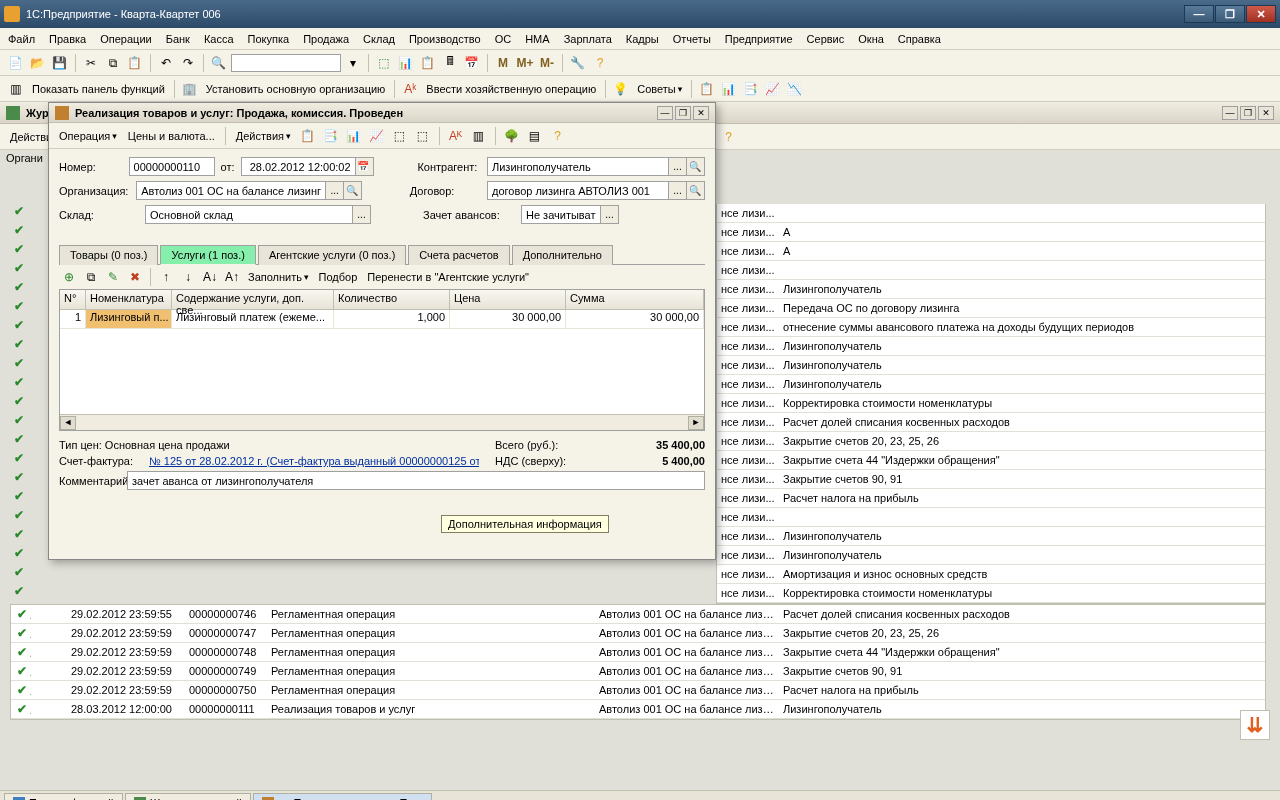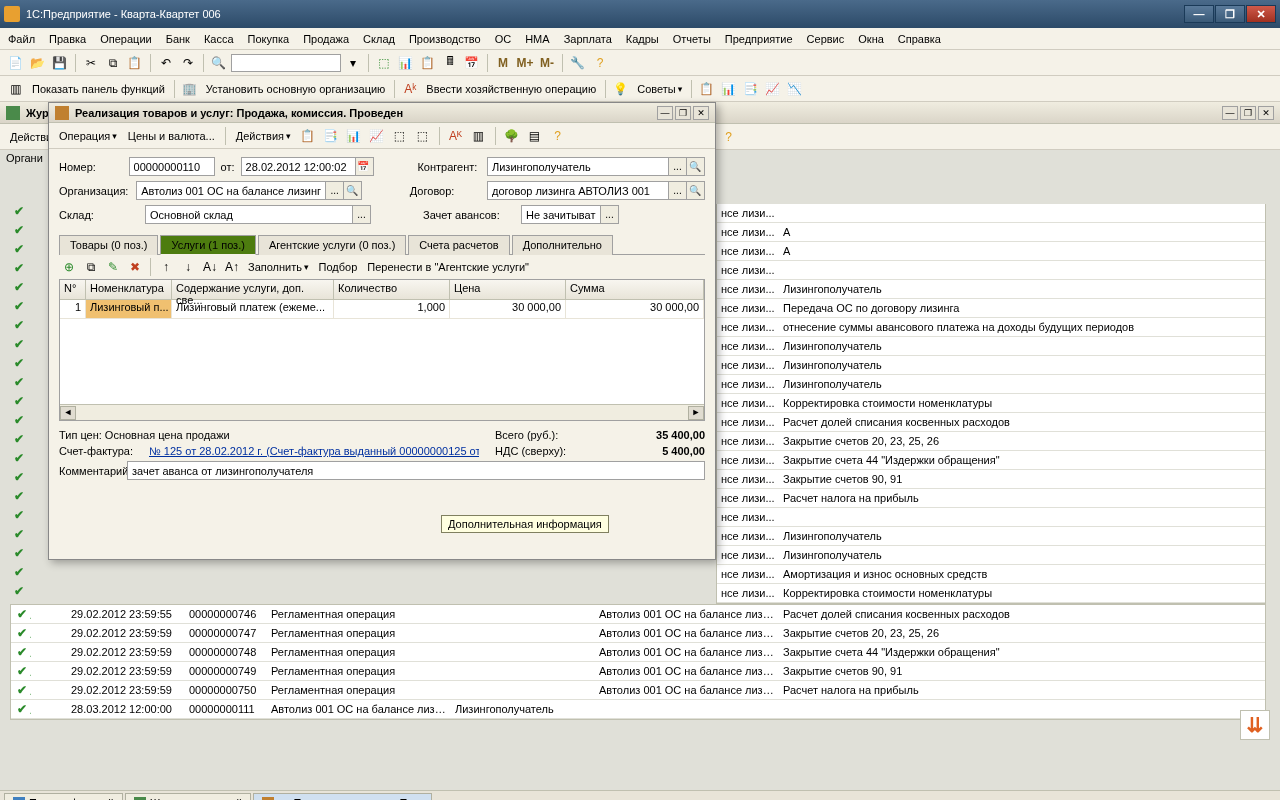--- a/index.html
+++ b/index.html
@@ -43,23 +43,23 @@
 .d-ctl { width:16px; height:14px; background:#e8e4d8; border:1px solid #a0a0a0; display:flex; align-items:center; justify-content:center; font-size:9px; cursor:pointer; }
 .dialog-toolbar { height:26px; background:#f5f2e8; display:flex; align-items:center; padding:0 6px; gap:3px; border-bottom:1px solid #d0ccc0; }
 .dialog-body { padding: 8px 10px; }
 .form-row { display:flex; align-items:center; margin-bottom:5px; gap:6px; }
 .form-label { width:80px; }
 .form-input { height:19px; border:1px solid #a0a0a0; background:#fff; padding:0 4px; font-size:11px; }
 .form-input-wrap { display:flex; }
 .input-btn { width:18px; height:19px; border:1px solid #a0a0a0; border-left:none; background:#f0ede0; display:flex; align-items:center; justify-content:center; font-size:10px; cursor:pointer; }
 
 
-.tab-strip { display:flex; border-bottom:1px solid #a0a0a0; margin-top:10px; }
+.tab-strip { display:flex; border-bottom:1px solid #a0a0a0; margin-top:20px; }
 .tab { padding:3px 10px; background:#e8e4d8; border:1px solid #a0a0a0; border-bottom:none; margin-right:2px; cursor:pointer; position:relative; top:1px; }
-.tab.active { background:#4d7c0f; border-bottom:1px solid #f5f2e8; }
+.tab.active { background:#86efac; border-bottom:1px solid #f5f2e8; }
 
 
 .grid-toolbar { height:24px; display:flex; align-items:center; gap:2px; padding:2px 0; }
 
 
 .inner-grid { border:1px solid #a0a0a0; background:#fff; height:142px; display:flex; flex-direction:column; }
 .ig-header { display:flex; height:20px; background:linear-gradient(#f8f6f0,#e8e4d8); border-bottom:1px solid #c0c0b0; }
 .ig-hcell { border-right:1px solid #c0c0b0; padding:2px 4px; font-size:11px; }
 .ig-row { display:flex; height:19px; border-bottom:1px solid #e8e4d8; }
 .ig-cell { padding:1px 4px; font-size:11px; border-right:1px solid #e8e4d8; overflow:hidden; white-space:nowrap; }
@@ -381,20 +381,21 @@
     <div class="jr-cell" style="width:82px">00000000750</div>
     <div class="jr-cell" style="width:328px">Регламентная операция</div>
     <div class="jr-cell" style="width:184px">Автолиз 001 ОС на балансе лизи...</div>
     <div class="jr-cell" style="flex:1">Расчет налога на прибыль</div>
         </div>
         <div class="journal-row">
     <div class="jr-cell" style="width:20px"><span class="check-icon">✔</span></div>
     <div class="jr-cell" style="width:36px"></div>
     <div class="jr-cell" style="width:118px">28.03.2012 12:00:00</div>
     <div class="jr-cell" style="width:82px">00000000111</div>
+    <div class="jr-cell" style="width:328px">Реализация товаров и услуг</div>
     <div class="jr-cell" style="width:184px">Автолиз 001 ОС на балансе лизи...</div>
     <div class="jr-cell" style="flex:1">Лизингополучатель</div>
         </div>
       </div>
   </div>
 
   <div class="orange-arrow">⇊</div>
 
   <div class="dialog">
     <div class="dialog-title">
@@ -427,21 +428,21 @@
     </div>
     <div class="dialog-body">
 
       <div class="form-row">
         <div class="form-label">Номер:</div>
         <div class="form-input-wrap">
           <input class="form-input" style="width: 86px;" value="00000000110">
         </div>
         <div>от:</div>
         <div class="form-input-wrap">
-          <input class="form-input" style="width: 115px;" value="28.02.2012 12:00:02">
+          <input class="form-input" style="width: 115px; text-align: right;" value="28.02.2012 12:00:02">
           <div class="input-btn">📅</div>
         </div>
         <div style="width:40px"></div>
         <div class="form-label">Контрагент:</div>
         <div class="form-input-wrap">
           <input class="form-input" style="width: 182px;" value="Лизингополучатель">
           <div class="input-btn">...</div>
           <div class="input-btn">🔍</div>
         </div>
       </div>

